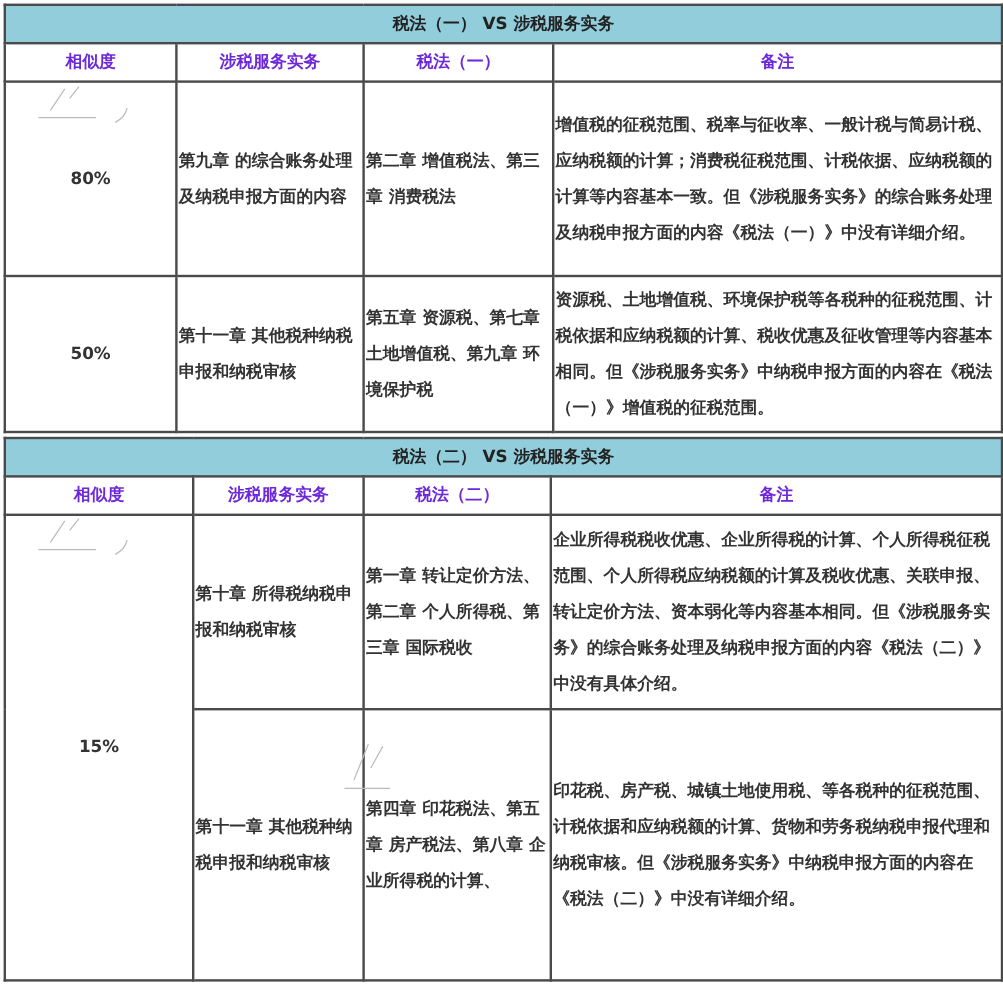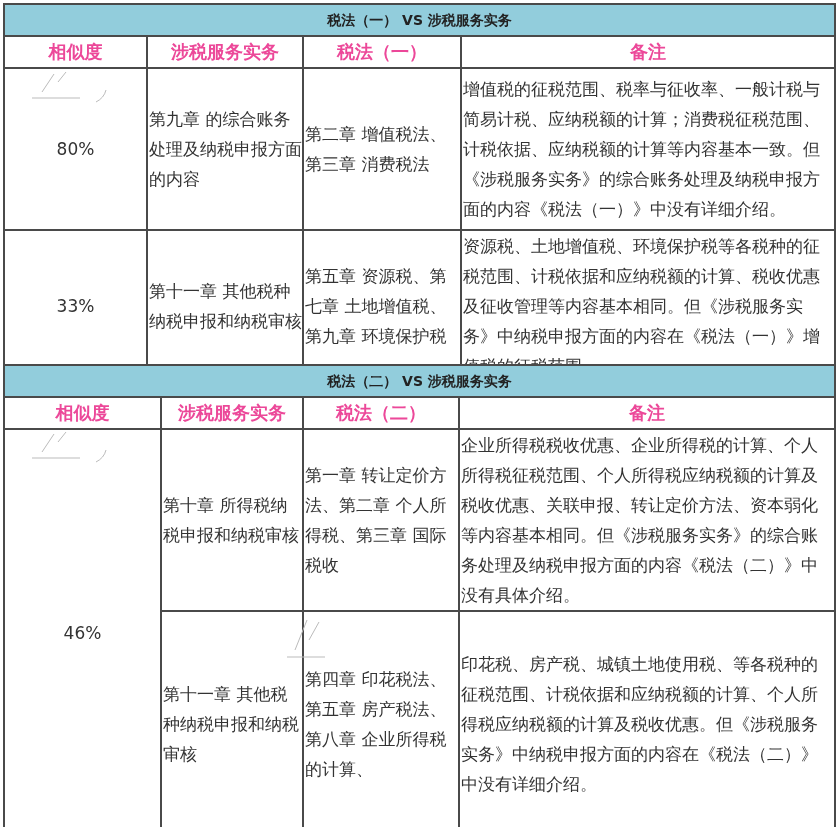--- a/index.html
+++ b/index.html
@@ -1,21 +1,21 @@
 <!DOCTYPE html>
 <html><head>
 <meta charset="utf-8">
 <style>
   html, body { margin:0; padding:0; background:#ffffff; }
   body { width:836px; height:827px; position:relative; overflow:hidden;
          font-family:"DejaVu Sans","Liberation Sans",sans-serif; color:#333333; }
   table { border-collapse:collapse; position:absolute; left:3px; table-layout:fixed;border-radius:24px; }
-  td, th { border:2px solid #4a4a4a; padding:0; font-size:17px; line-height:30px; }
+  td, th { border:2px solid #4a4a4a; padding:0; font-size:14px; line-height:30px;font-weight:bold; }
   .band { background:#92cddc; color:#222; font-weight:bold; text-align:center; height:30px; font-size:14px; }
-  .hd th { font-weight:bold; color:#ec4899; text-align:center; height:30px; font-size:18px; }
+  .hd th { font-weight:bold; color:#6d28d9; text-align:center; height:30px; font-size:14px; }
   .c { text-align:center;margin-left:38px; }
   .l { text-align:left; vertical-align:middle; padding-left:1px; }
   #t1 { top:3px; width:831px; }
   #t2 { top:364px; width:831px; }
   .deco { position:absolute; pointer-events:none; }
 </style>
 </head>
 <body>
 
 <table id="t1">
@@ -35,21 +35,21 @@
     <th>税法（一）</th>
     <th>备注</th>
   </tr>
   <tr style="height:162px">
     <td class="c">80%</td>
     <td class="l">第九章 的综合账务处理及纳税申报方面的内容</td>
     <td class="l">第二章 增值税法、第三章 消费税法</td>
     <td class="l">增值税的征税范围、税率与征收率、一般计税与简易计税、应纳税额的计算；消费税征税范围、计税依据、应纳税额的计算等内容基本一致。但《涉税服务实务》的综合账务处理及纳税申报方面的内容《税法（一）》中没有详细介绍。</td>
   </tr>
   <tr style="height:130px">
-    <td class="c">33%</td>
+    <td class="c">50%</td>
     <td class="l">第十一章 其他税种纳税申报和纳税审核</td>
     <td class="l">第五章 资源税、第七章 土地增值税、第九章 环境保护税</td>
     <td class="l">资源税、土地增值税、环境保护税等各税种的征税范围、计税依据和应纳税额的计算、税收优惠及征收管理等内容基本相同。但《涉税服务实务》中纳税申报方面的内容在《税法（一）》增值税的征税范围。</td>
   </tr>
 </tbody>
   </table>
 
 <table id="t2">
   <colgroup>
       <col style="width:157px">
@@ -61,29 +61,29 @@
       <tr>
         <td colspan="4" class="band">税法（二） VS 涉税服务实务</td>
       </tr>
   <tr class="hd">
     <th>相似度</th>
     <th>涉税服务实务</th>
     <th>税法（二）</th>
     <th>备注</th>
   </tr>
   <tr style="height:162px">
-    <td class="c" rowspan="2">46%</td>
+    <td class="c" rowspan="2">15%</td>
     <td class="l">第十章 所得税纳税申报和纳税审核</td>
     <td class="l">第一章 转让定价方法、第二章 个人所得税、第三章 国际税收</td>
     <td class="l">企业所得税税收优惠、企业所得税的计算、个人所得税征税范围、个人所得税应纳税额的计算及税收优惠、关联申报、转让定价方法、资本弱化等内容基本相同。但《涉税服务实务》的综合账务处理及纳税申报方面的内容《税法（二）》中没有具体介绍。</td>
   </tr>
   <tr style="height:226px">
     <td class="l">第十一章 其他税种纳税申报和纳税审核</td>
     <td class="l">第四章 印花税法、第五章 房产税法、第八章 企业所得税的计算、</td>
-    <td class="l">印花税、房产税、城镇土地使用税、等各税种的征税范围、计税依据和应纳税额的计算、个人所得税应纳税额的计算及税收优惠。但《涉税服务实务》中纳税申报方面的内容在《税法（二）》中没有详细介绍。</td>
+    <td class="l">印花税、房产税、城镇土地使用税、等各税种的征税范围、计税依据和应纳税额的计算、货物和劳务税纳税申报代理和纳税审核。但《涉税服务实务》中纳税申报方面的内容在《税法（二）》中没有详细介绍。</td>
   </tr>
 </tbody>
   </table>
 
 <svg class="deco" style="left:28px;top:72px" width="90" height="40">
     <g stroke="#bbb" fill="none" stroke-width="1">
       <path d="M14 20 L26 2 M30 10 L38 0 M4 26 L52 26 M68 30 Q76 26 78 18"></path>
     </g>
   </svg>
 <svg class="deco" style="left:28px;top:432px" width="90" height="40">

